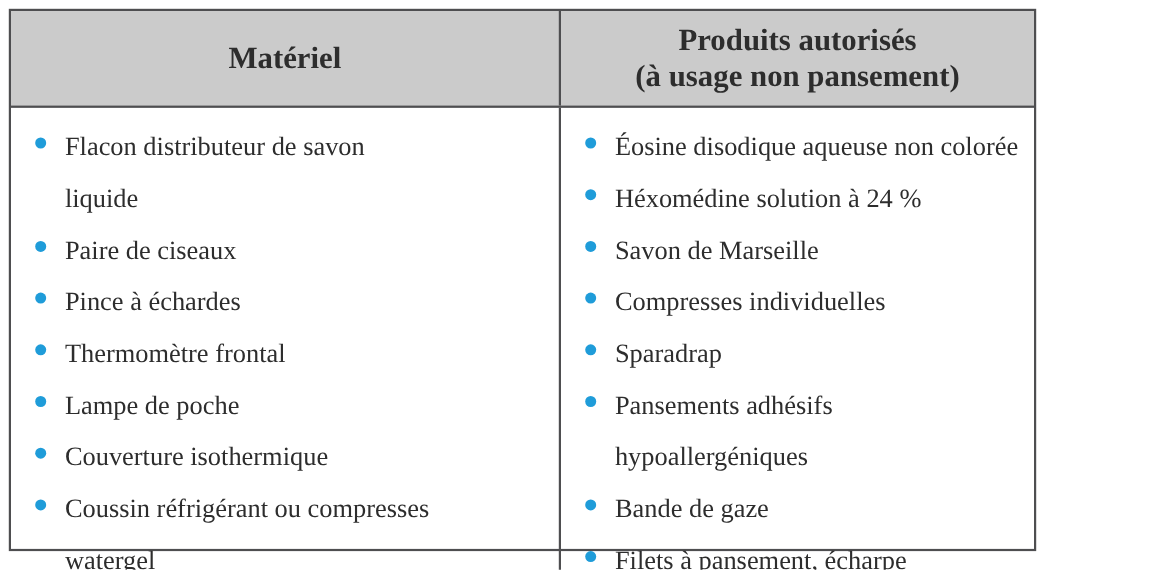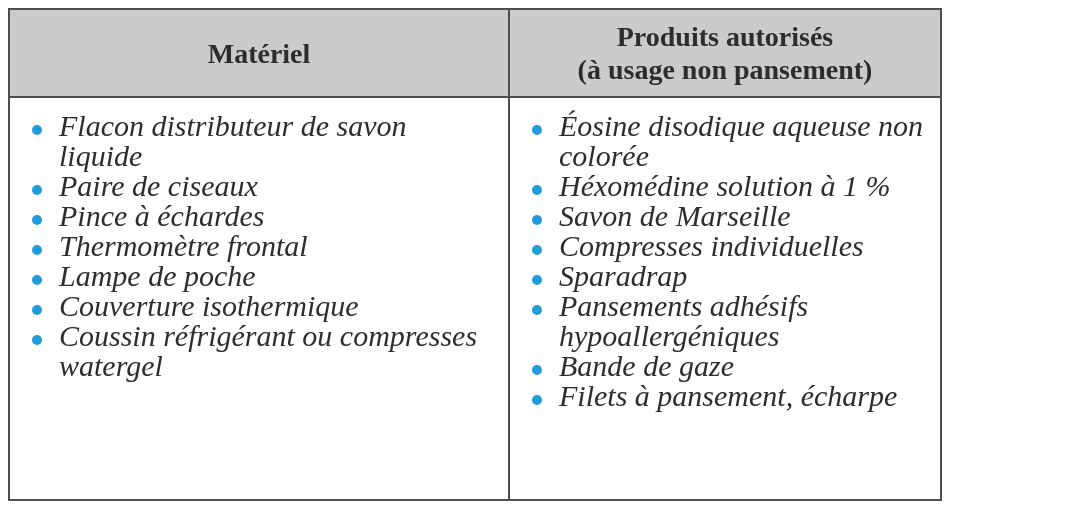--- a/index.html
+++ b/index.html
@@ -49,25 +49,24 @@
   ul.items li { display: flex; align-items: flex-start; }
   .bullet {
     flex: 0 0 10px;
     width: 10px; height: 10px;
     border-radius: 50%;
     background: var(--bullet, #1F9CD9);
     margin-top: 14px;
     margin-right: 17px;
   }
   .item-text {
-    font-size: 30px;
-    line-height: 30px;
+    font-size: 24px;
+    line-height: 47px;
     color: var(--text, #2D2D2D);
     white-space: pre-line;
-    font-style: italic;
   }
 </style>
 </head>
 <body>
 
 <div class="aid-table">
   <div class="row header">
     <div class="cell c1">
       <span>Matériel</span>
     </div>
@@ -112,21 +111,21 @@
         </ul>
     </div>
     <div class="cell c2">
       <ul class="items">
           <li>
             <span class="bullet"></span>
             <span class="item-text">Éosine disodique aqueuse non colorée</span>
           </li>
           <li>
             <span class="bullet"></span>
-            <span class="item-text">Héxomédine solution à 1 %</span>
+            <span class="item-text">Héxomédine solution à 24 %</span>
           </li>
           <li>
             <span class="bullet"></span>
             <span class="item-text">Savon de Marseille</span>
           </li>
           <li>
             <span class="bullet"></span>
             <span class="item-text">Compresses individuelles</span>
           </li>
           <li>

